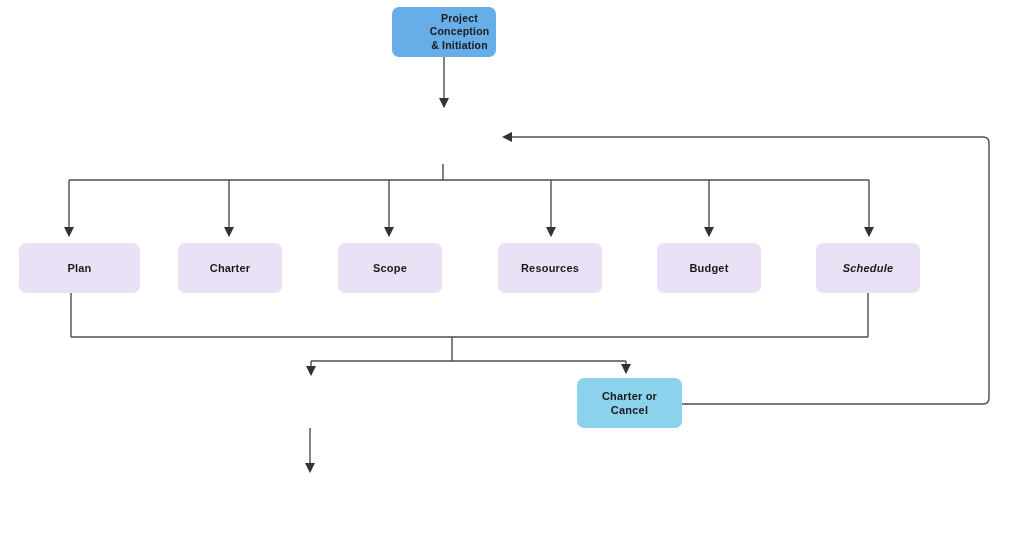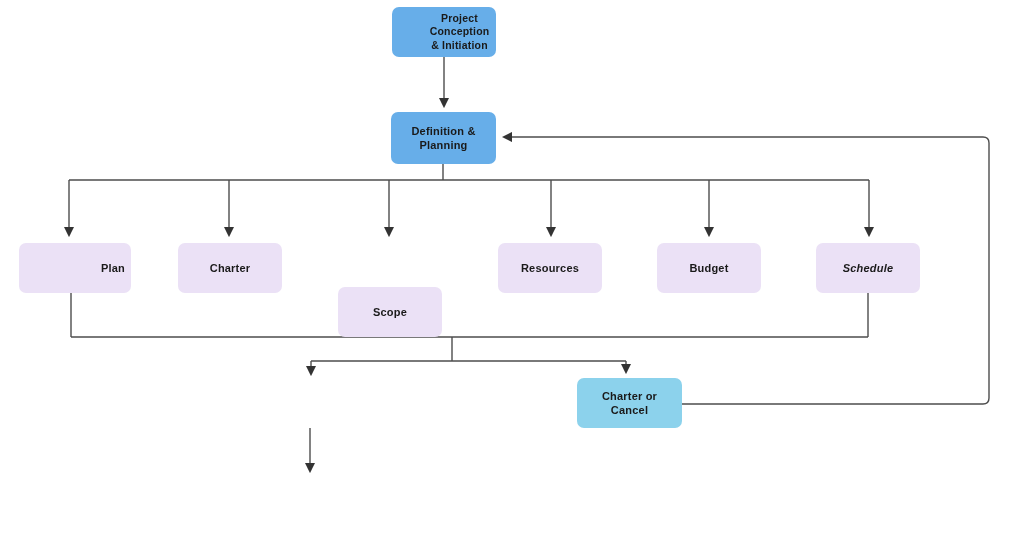--- a/index.html
+++ b/index.html
@@ -31,23 +31,23 @@
     box-sizing:border-box;
     padding:4px 6px;
     line-height:1.3;
     z-index:2;
   }
   .blue{background:var(--primary-blue);}
   .cyan{background:var(--light-blue);}
   .purple{background:var(--lavender);}
   .node-start{left:392px;top:7px;width:104px;height:50px;font-size:10.5px;padding-left:37px;}
   .node-definition{left:391px;top:112px;width:105px;height:52px;}
-  .node-plan{left:19px;top:243px;width:112px;height:50px;justify-content:flex-end;}
+  .node-plan{left:19px;top:243px;width:121px;height:50px;}
   .node-charter{left:178px;top:243px;width:104px;height:50px;}
-  .node-scope{left:338px;top:243px;width:104px;height:50px;margin-top:44px;}
+  .node-scope{left:338px;top:243px;width:104px;height:50px;}
   .node-resources{left:498px;top:243px;width:104px;height:50px;}
   .node-budget{left:657px;top:243px;width:104px;height:50px;text-align:right;}
   .node-schedule{left:816px;top:243px;width:104px;height:50px;font-style:italic;}
   .node-approval{left:258px;top:380px;width:105px;height:48px;}
   .node-adjust{left:577px;top:378px;width:105px;height:50px;}
   .cline{stroke:var(--line);stroke-width:1.4;fill:none;}
 </style>
 </head>
 <body>
 
@@ -84,23 +84,20 @@
 
     <path class="cline" d="M310,428 L310,471" marker-end="url(#arrow)"></path>
 
     <path class="cline" d="M682,404 L983,404 Q989,404 989,398 L989,143 Q989,137 983,137 L504,137" marker-end="url(#arrow)"></path>
   </svg>
 
   <div class="node blue node-start">
     <span>Project Conception &amp; Initiation</span>
   </div>
 
-  <div class="node blue node-definition">
-    <span>Definition &amp; Planning</span>
-  </div>
 
   <div class="node purple node-plan">
     <span>Plan</span>
   </div>
   <div class="node purple node-charter">
     <span>Charter</span>
   </div>
   <div class="node purple node-scope">
     <span>Scope</span>
   </div>

